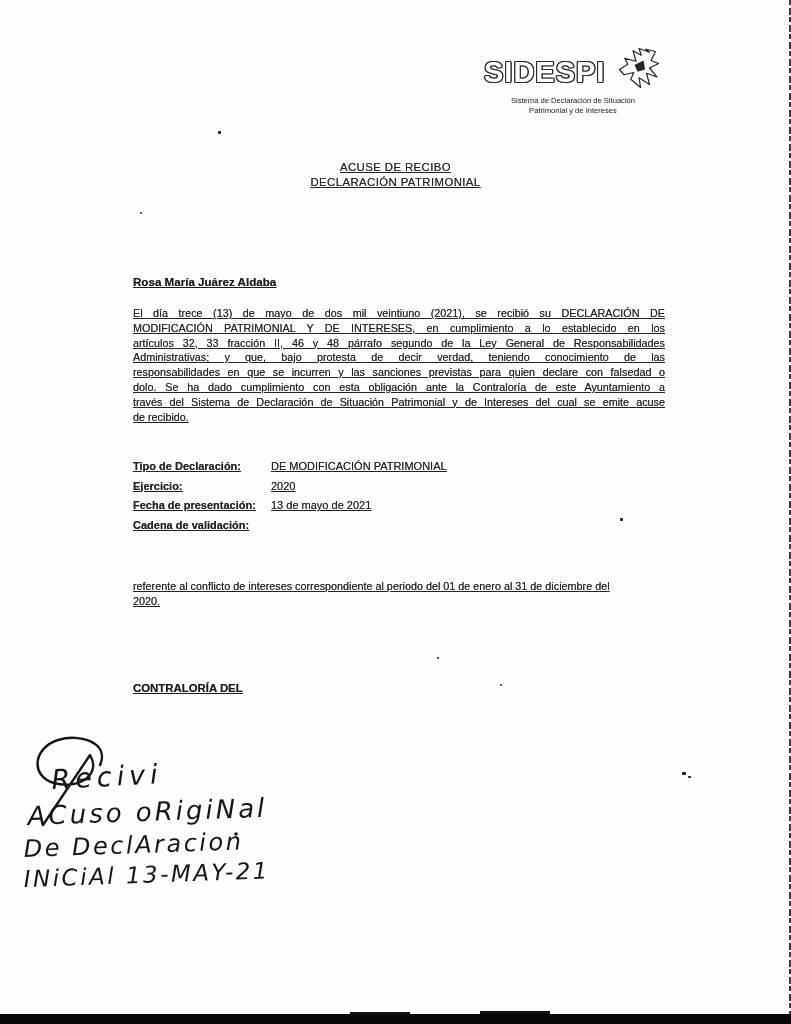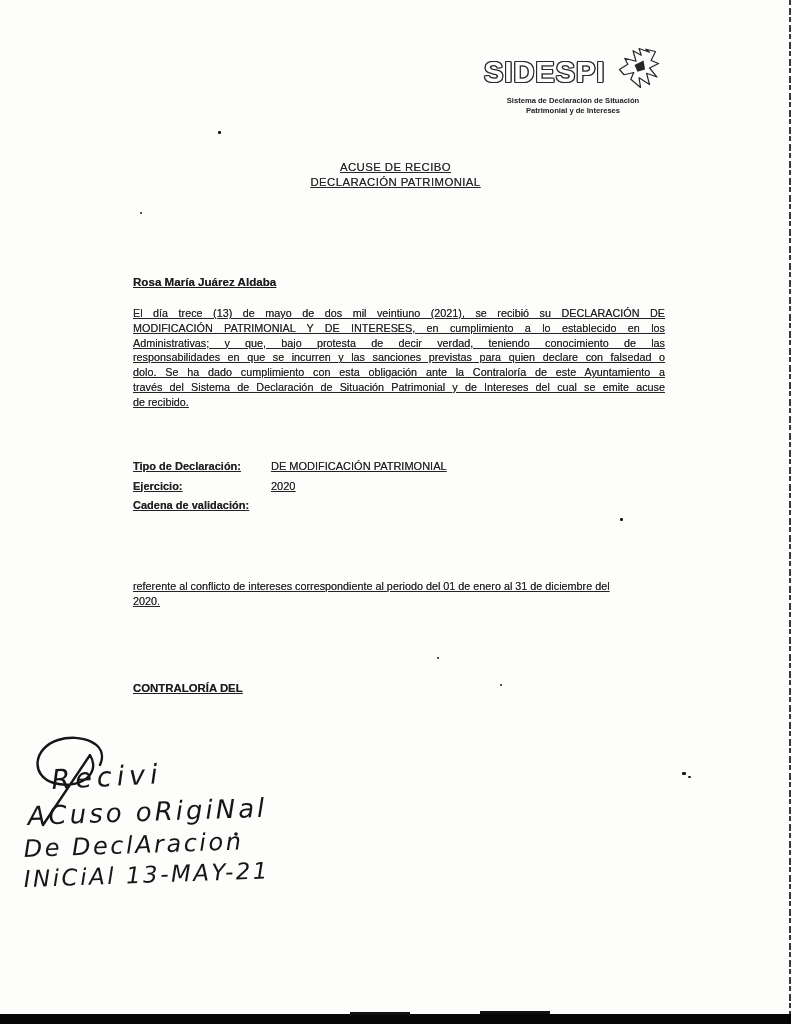--- a/index.html
+++ b/index.html
@@ -14,21 +14,21 @@
   
   .logo { position:absolute; left:484px; top:48px; width:178px; text-align:center; }
   .logo-row { display:flex; align-items:center; justify-content:center; gap:13px; }
   .logo-text {
     font-size:29px; font-weight:bold; letter-spacing:1px;
     color:#ffffff;
     text-shadow:-1.2px 0 #2a2a2a, 1.2px 0 #2a2a2a, 0 -1.2px #2a2a2a, 0 1.2px #2a2a2a,
                 -1px -1px #2a2a2a, 1px 1px #2a2a2a, -1px 1px #2a2a2a, 1px -1px #2a2a2a;
   }
   .logo-glyph { width:58px; height:56px; margin-top:-8px; }
-  .logo-tagline { font-size:7.6px; font-weight:bold; line-height:9.5px; color:#222;text-align:center; }
+  .logo-tagline { font-size:7.6px; font-weight:normal; line-height:9.5px; color:#222;text-align:center; }
 
   
   .title { position:absolute; left:0; top:160px; width:791px; text-align:center;
            font-size:11.4px; line-height:15px; letter-spacing:0.4px; color:#262626; }
   .recipient { position:absolute; left:133px; top:275px; font-size:11.6px; font-weight:bold; color:#1c1c1c; }
 
   
   .para1 { position:absolute; left:133px; top:306px; width:532px;
            font-size:10.8px; line-height:14.8px; color:#242424; }
   .jline { text-align:justify; text-align-last:justify; }
@@ -76,35 +76,40 @@
   <div class="title txt">
     <div>ACUSE DE RECIBO</div>
     <div>DECLARACIÓN PATRIMONIAL</div>
   </div>
 
   <div class="recipient txt">Rosa María Juárez Aldaba</div>
 
   <div class="para1 txt">
     <div class="jline">El día trece (13) de mayo de dos mil veintiuno (2021), se recibió su DECLARACIÓN DE</div>
     <div class="jline">MODIFICACIÓN PATRIMONIAL Y DE INTERESES, en cumplimiento a lo establecido en los</div>
+    <div class="jline">artículos 32, 33 fracción II, 46 y 48 párrafo segundo de la Ley General de Responsabilidades</div>
     <div class="jline">Administrativas; y que, bajo protesta de decir verdad, teniendo conocimiento de las</div>
     <div class="jline">responsabilidades en que se incurren y las sanciones previstas para quien declare con falsedad o</div>
     <div class="jline">dolo. Se ha dado cumplimiento con esta obligación ante la Contraloría de este Ayuntamiento a</div>
     <div class="jline">través del Sistema de Declaración de Situación Patrimonial y de Intereses del cual se emite acuse</div>
     <div>de recibido.</div>
   </div>
 
   <div class="fields txt">
     <div class="frow">
       <span class="flabel">Tipo de Declaración:</span>
       <span class="fvalue">DE MODIFICACIÓN PATRIMONIAL</span>
     </div>
     <div class="frow">
       <span class="flabel">Ejercicio:</span>
       <span class="fvalue">2020</span>
+    </div>
+    <div class="frow">
+      <span class="flabel">Fecha de presentación:</span>
+      <span class="fvalue">13 de mayo de 2021</span>
     </div>
     <div class="frow">
       <span class="flabel">Cadena de validación:</span>
       <span class="fvalue"></span>
     </div>
   </div>
 
   <div class="para2 txt">
     <div>referente al conflicto de intereses correspondiente al periodo del 01 de enero al 31 de diciembre del</div>
     <div>2020.</div>

